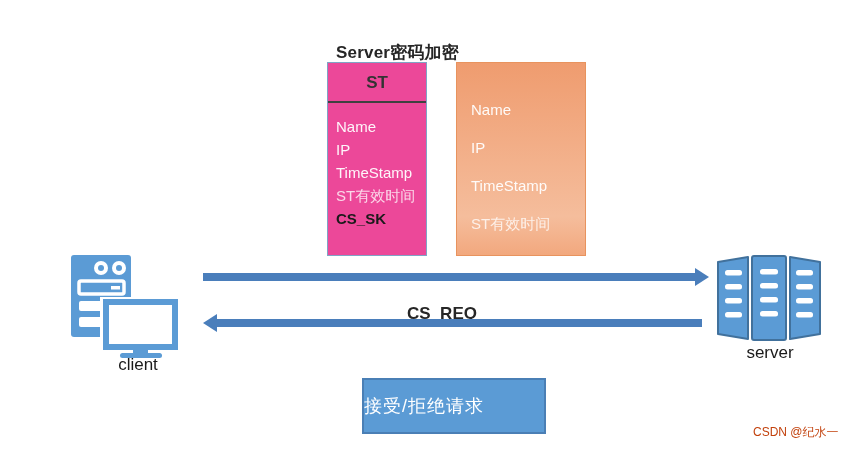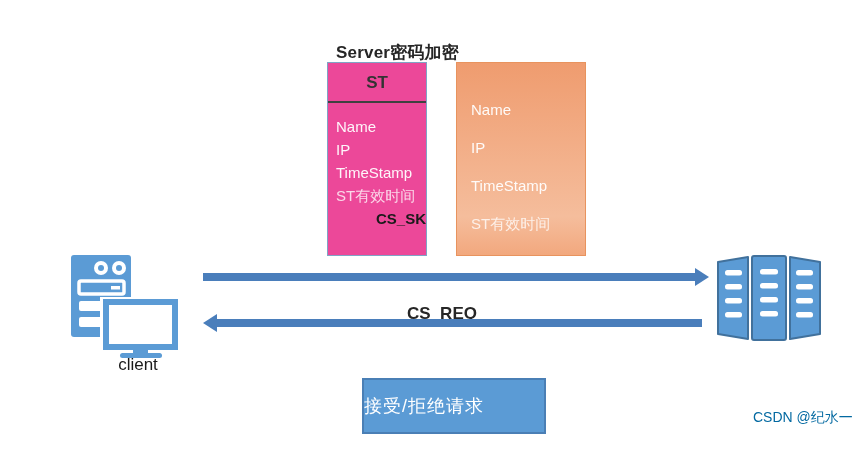--- a/index.html
+++ b/index.html
@@ -24,21 +24,21 @@
   }
   .st-title{
     height:38px;line-height:40px;text-align:center;font-size:17px;font-weight:700;
     color:#333333;border-bottom:2px solid #404040;
   }
   .st-fields{padding:12px 0 0 8px;}
   .field{
     font-size:15px;line-height:23px;color:rgba(255,255,255,0.95);white-space:nowrap;
   }
   .field.faint{color:rgba(255,255,255,0.78);}
-  .field.dark{color:#1a1a1a;font-weight:700;text-align:right;}
+  .field.dark{color:#1a1a1a;font-weight:700;}
 
   
   .sk-box{
     position:absolute;left:456px;top:62px;width:130px;height:194px;box-sizing:border-box;
     background:linear-gradient(180deg,#EF9C6F 0%,#F5BD9C 80%,#F2A87E 100%);
     border:1px solid #E8935E;
   }
   .sk-fields{padding:28px 0 0 14px;}
   .sk-fields .field{line-height:38px;}
 
@@ -67,21 +67,21 @@
   
   .decision-box{
     position:absolute;left:362px;top:378px;width:184px;height:56px;box-sizing:border-box;
     background:#5B9BD5;border:2px solid #4A7FB5;
     display:flex;align-items:center;justify-content:flex-start;
     color:#ffffff;font-size:18px;letter-spacing:1px;
   }
 
   
   .watermark{
-    position:absolute;left:753px;top:409px;font-size:14px;color:#0369a1;white-space:nowrap;
+    position:absolute;left:753px;top:424px;font-size:12px;color:#c2410c;white-space:nowrap;
   }
 </style>
 </head>
 <body>
 
 <div class="canvas">
 
   <div class="enc-header left">Server密码加密</div>
 
   <div class="st-box">
@@ -131,20 +131,21 @@
     <rect x="15" y="58" width="17" height="5.5" rx="2.5" fill="#ffffff"></rect>
     <rect x="50" y="15" width="18" height="5.5" rx="2.5" fill="#ffffff"></rect>
     <rect x="50" y="29" width="18" height="5.5" rx="2.5" fill="#ffffff"></rect>
     <rect x="50" y="43" width="18" height="5.5" rx="2.5" fill="#ffffff"></rect>
     <rect x="50" y="57" width="18" height="5.5" rx="2.5" fill="#ffffff"></rect>
     <rect x="86" y="16" width="17" height="5.5" rx="2.5" fill="#ffffff"></rect>
     <rect x="86" y="30" width="17" height="5.5" rx="2.5" fill="#ffffff"></rect>
     <rect x="86" y="44" width="17" height="5.5" rx="2.5" fill="#ffffff"></rect>
     <rect x="86" y="58" width="17" height="5.5" rx="2.5" fill="#ffffff"></rect>
   </svg>
+  <div class="node-label" style="left:710px;top:343px;width:120px;">server</div>
 
   <div class="arrow-line" style="left:203px;top:273px;width:493px;"></div>
   <div class="arrow-head-right" style="left:695px;top:268px;"></div>
   <div class="msg-label" style="left:372px;top:304px;">CS_REQ</div>
 
   <div class="arrow-head-left" style="left:203px;top:314px;"></div>
   <div class="arrow-line" style="left:216px;top:319px;width:486px;"></div>
 
   <div class="decision-box">
     <span>接受/拒绝请求</span>

